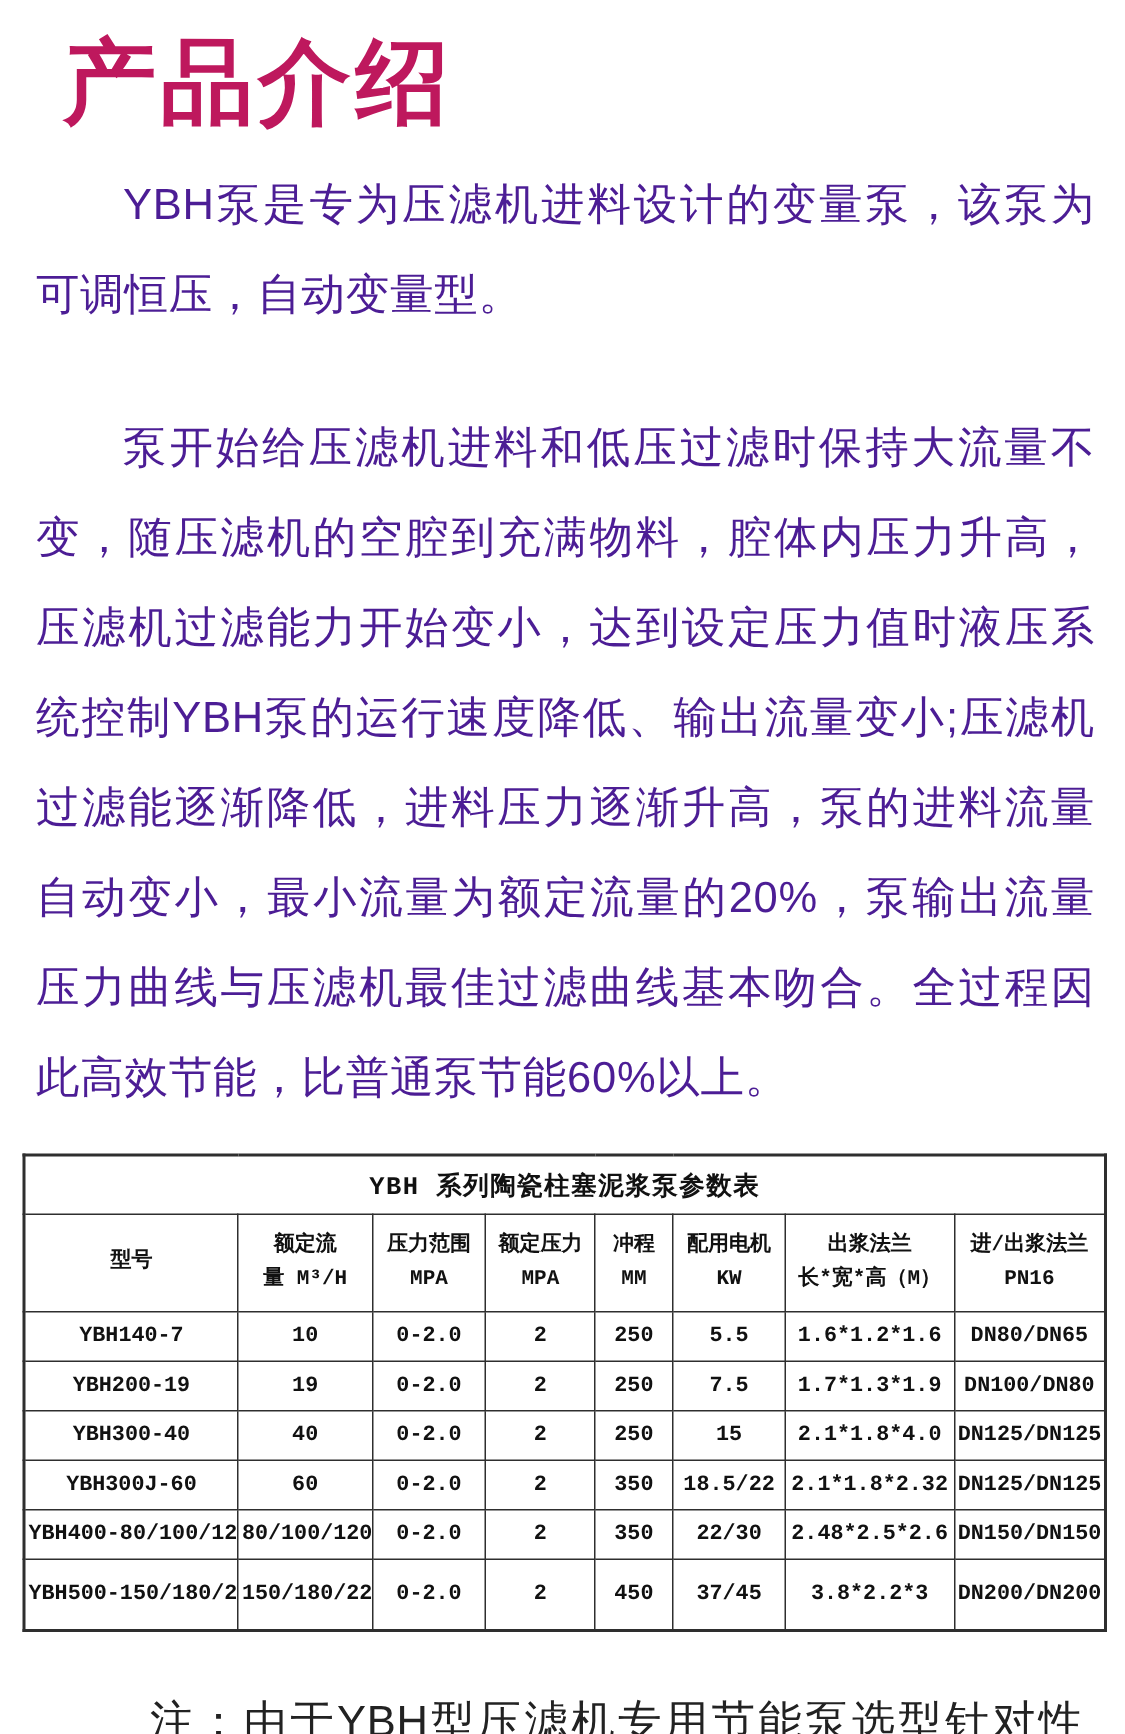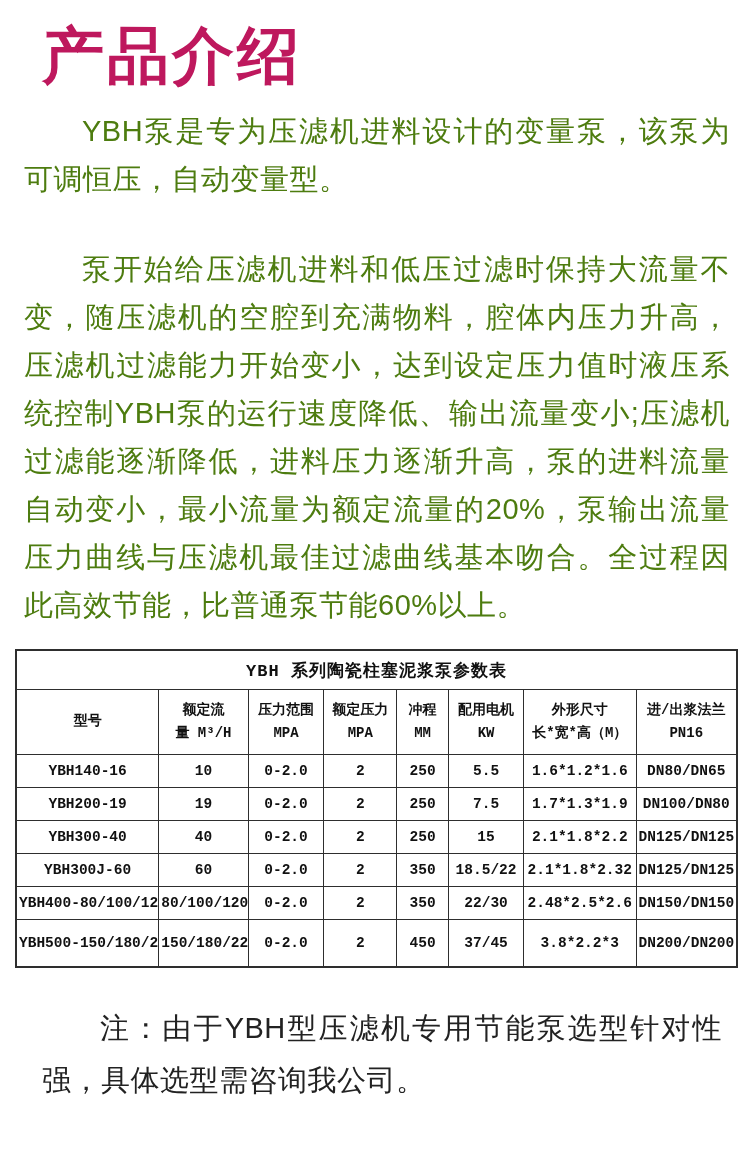--- a/index.html
+++ b/index.html
@@ -19,26 +19,26 @@
   .page-title {
     font-size: 62px;
     font-weight: 800;
     letter-spacing: 3px;
     margin: 20px 24px 0 42px;
     line-height: 1.15;
     color: #be185d;
   }
   .para {
     font-size: 29px;
-    line-height: 48px;
+    line-height: 60px;
     margin: 0 20px 0 24px;
     text-indent: 2em;
     text-align: justify;
     letter-spacing: 0.5px;
-    color: #4d7c0f;
+    color: #4c1d95;
   }
   .para-intro { margin-top: 16px; }
   .para-desc  { margin-top: 42px; }
   .spec-table {
     width: 723px;
     margin: 20px 0 0 15px;
     border-collapse: collapse;
     table-layout: fixed;
   }
   .spec-table th, .spec-table td {
@@ -124,32 +124,32 @@
         </th>
         <th>
           <div>冲程</div>
           <div>MM</div>
         </th>
         <th>
           <div>配用电机</div>
           <div>KW</div>
         </th>
         <th>
-          <div>外形尺寸</div>
+          <div>出浆法兰</div>
           <div>长*宽*高（M）</div>
         </th>
         <th>
           <div>进/出浆法兰</div>
           <div>PN16</div>
         </th>
       </tr>
     </thead>
     <tbody id="table-body">
         <tr>
-          <td>YBH140-16</td>
+          <td>YBH140-7</td>
           <td>10</td>
           <td>0-2.0</td>
           <td>2</td>
           <td>250</td>
           <td>5.5</td>
           <td>1.6*1.2*1.6</td>
           <td>DN80/DN65</td>
         </tr>
         <tr>
           <td>YBH200-19</td>
@@ -161,21 +161,21 @@
           <td>1.7*1.3*1.9</td>
           <td>DN100/DN80</td>
         </tr>
         <tr>
           <td>YBH300-40</td>
           <td>40</td>
           <td>0-2.0</td>
           <td>2</td>
           <td>250</td>
           <td>15</td>
-          <td>2.1*1.8*2.2</td>
+          <td>2.1*1.8*4.0</td>
           <td>DN125/DN125</td>
         </tr>
         <tr>
           <td>YBH300J-60</td>
           <td>60</td>
           <td>0-2.0</td>
           <td>2</td>
           <td>350</td>
           <td>18.5/22</td>
           <td>2.1*1.8*2.32</td>

